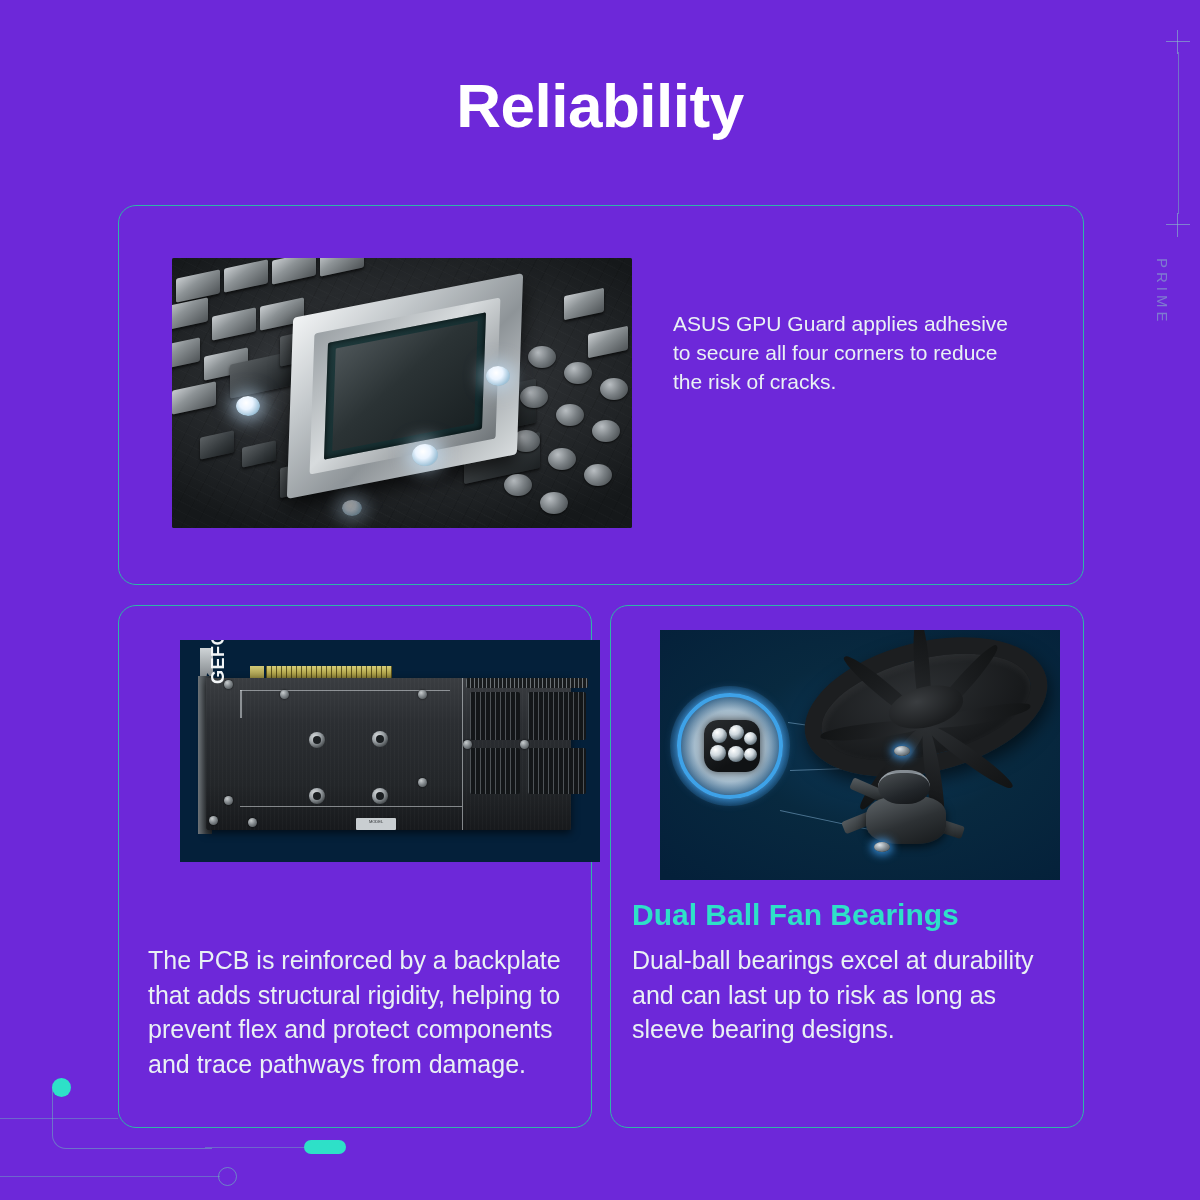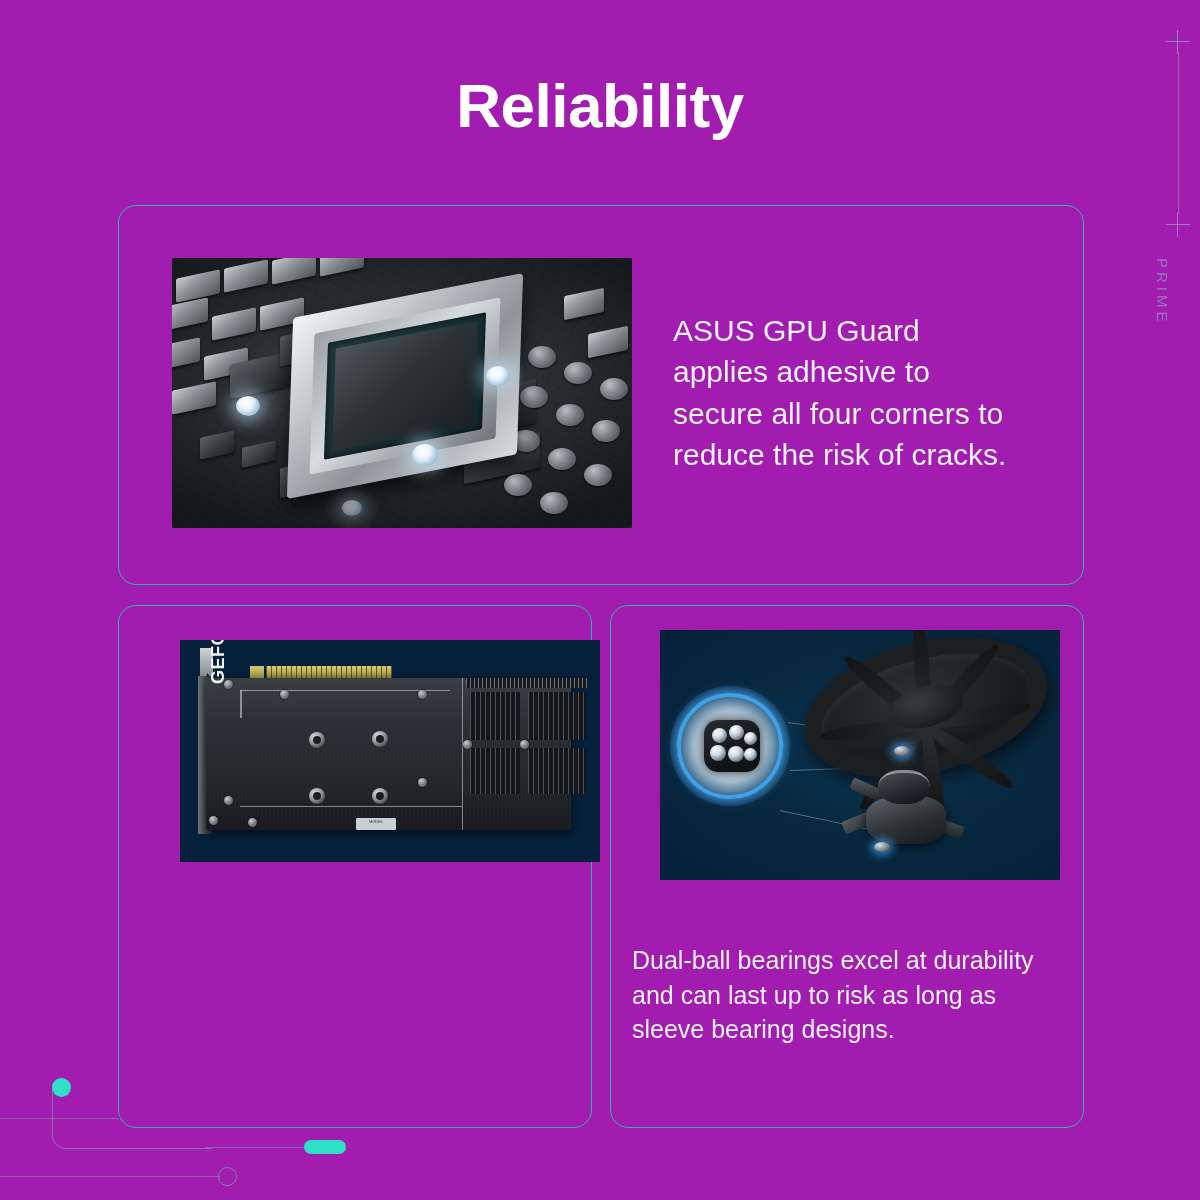--- a/index.html
+++ b/index.html
@@ -1,21 +1,21 @@
 <!DOCTYPE html>
 <html><head>
 <meta charset="utf-8">
 <style>
   * { margin:0; padding:0; box-sizing:border-box; }
   html,body{
     width:1200px; height:1200px; overflow:hidden;
     background:#041f33;
     font-family:"Liberation Sans", sans-serif;
   }
-  #root{ position:relative; width:1200px; height:1200px; background:#a21caf; }
+  #root{ position:relative; width:1200px; height:1200px; background:#6d28d9; }
 
   
   .page-title{
     position:absolute; left:0; top:70px; width:1200px;
     text-align:center; color:#ffffff;
     font-size:62px; font-weight:bold; letter-spacing:-0.5px;
   }
 
   
   .card{
@@ -30,21 +30,21 @@
 
   
   .feat-title{
     color:#2ee0c8; font-weight:bold; line-height:1.12;
   }
   .feat-body{
     color:#e9f1f4; line-height:1.38; font-weight:400;
   }
 
   #t1-title{ position:absolute; left:673px; top:265px; width:380px; font-size:30px; }
-  #t1-body { position:absolute; left:673px; top:310px; width:342px; font-size:30px; }
+  #t1-body { position:absolute; left:673px; top:310px; width:342px; font-size:21px; }
 
   #t2-title{ position:absolute; left:148px; top:898px; width:430px; font-size:30px; }
   #t2-body { position:absolute; left:148px; top:943px; width:432px; font-size:25px; }
 
   #t3-title{ position:absolute; left:632px; top:898px; width:430px; font-size:30px; }
   #t3-body { position:absolute; left:632px; top:943px; width:440px; font-size:25px; }
 
   
   .img-frame{ position:absolute; overflow:hidden; }
   #img-gpu      { left:172px; top:258px; width:460px; height:270px; border-radius:2px; }
@@ -411,20 +411,21 @@
     <div class="bp-vent-panel" style="left:348px; top:108px; width:58px; height:46px"></div>
     <div class="bp-vent-panel" style="left:286px; top:38px;  width:122px; height:10px; background-image:repeating-linear-gradient(90deg,#6c7276 0 1px, #181b1d 1px 4px)"></div>
 
     <div class="bp-screw" style="left:283px; top:100px"></div>
     <div class="bp-screw" style="left:340px; top:100px"></div>
 
     <div class="bp-geforce">GEFORCE RTX</div>
     <div class="bp-label">MODEL</div>
   </div>
 
+  <div class="feat-body" id="t2-body">The PCB is reinforced by a backplate that adds structural rigidity, helping to prevent flex and protect components and trace pathways from damage.</div>
 
   <div class="card" id="card-right"></div>
 
   <div class="img-frame" id="img-bearing">
     <div class="fb-bg"></div>
 
     <div class="fb-line" style="left:128px; top:92px;  width:90px;  transform:rotate(8deg)"></div>
     <div class="fb-line" style="left:130px; top:140px; width:100px; transform:rotate(-2deg)"></div>
     <div class="fb-line" style="left:120px; top:180px; width:110px; transform:rotate(12deg)"></div>
 
@@ -456,20 +457,21 @@
     <div class="fb-bearing">
       <div class="fb-ball" style="left:8px;  top:8px;  width:15px; height:15px"></div>
       <div class="fb-ball" style="left:25px; top:5px;  width:15px; height:15px"></div>
       <div class="fb-ball" style="left:40px; top:12px; width:13px; height:13px"></div>
       <div class="fb-ball" style="left:6px;  top:25px; width:16px; height:16px"></div>
       <div class="fb-ball" style="left:24px; top:26px; width:16px; height:16px"></div>
       <div class="fb-ball" style="left:40px; top:28px; width:13px; height:13px"></div>
     </div>
   </div>
 
+  <div class="feat-title" id="t3-title">Dual Ball Fan Bearings</div>
   <div class="feat-body" id="t3-body">Dual-ball bearings excel at durability and can last up to risk as long as sleeve bearing designs.</div>
 
   <div class="plus" id="plus-top"></div>
   <div class="edge-line"></div>
   <div class="plus" id="plus-bot"></div>
   <div class="prime-text">PRIME</div>
 
   <div class="deco-h" id="deco-h1"></div>
   <div class="deco-elbow"></div>
   <div class="deco-h" id="deco-h3"></div>

